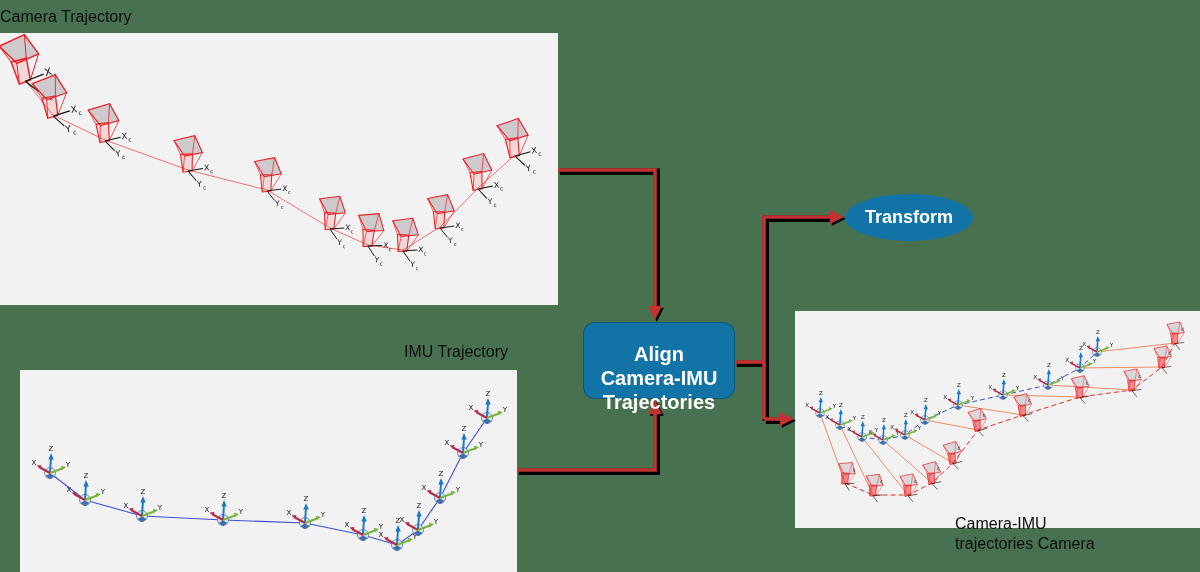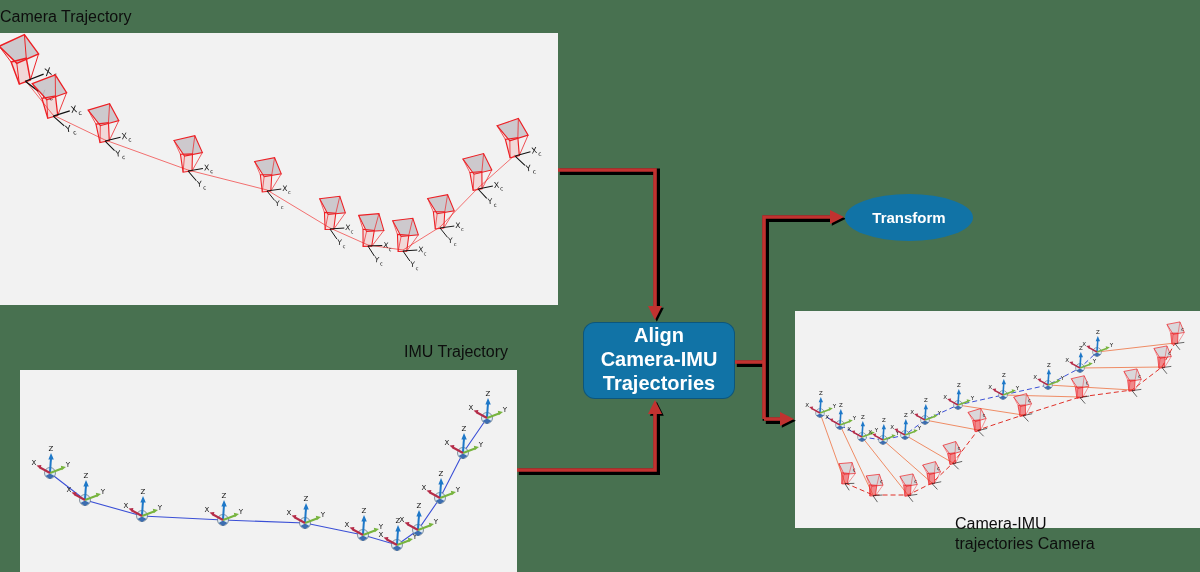--- a/index.html
+++ b/index.html
@@ -12,24 +12,24 @@
   .panel svg{display:block;}
   .title{position:absolute;color:#0d0d0d;font-size:16px;z-index:5;}
   .cam-title{left:0;top:8px;width:574px;text-align:left;}
   .imu-title{left:0;top:343px;width:508px;text-align:right;}
   .caption{position:absolute;left:955px;top:514px;font-size:16px;line-height:20px;
            color:#0d0d0d;z-index:7;}
   .caption span{display:block;}
   .overlay{position:absolute;left:0;top:0;z-index:4;pointer-events:none;}
   .align-box{position:absolute;left:583px;top:322px;width:152px;height:77px;
              border-radius:12px;color:#fff;font-weight:bold;font-size:20px;
-             line-height:24px;text-align:center;box-sizing:border-box;padding-top:0;
+             line-height:24px;text-align:center;box-sizing:border-box;padding-top:19px;
              z-index:6;border:1px solid rgba(0,0,0,0.25);}
   .transform{position:absolute;left:845px;top:194px;width:128px;height:47px;
-             border-radius:50%;color:#fff;font-weight:bold;font-size:15px;
+             border-radius:50%;color:#fff;font-weight:bold;font-size:18px;
              display:flex;align-items:center;justify-content:center;z-index:6;}
 </style>
 </head>
 <body>
 
 <div class="canvas" style="background: rgb(72, 113, 80);">
 
   <div class="panel cam-panel" style="background: rgb(242, 242, 242);">
     <svg id="cam-svg" width="558" height="272">
         <polyline points="25,47 53,82 105,107 188,137 267,157 330,195 368,212 403,217 440,194 478,155 515,122" fill="none" stroke="#f26060" stroke-width="0.9"></polyline>

